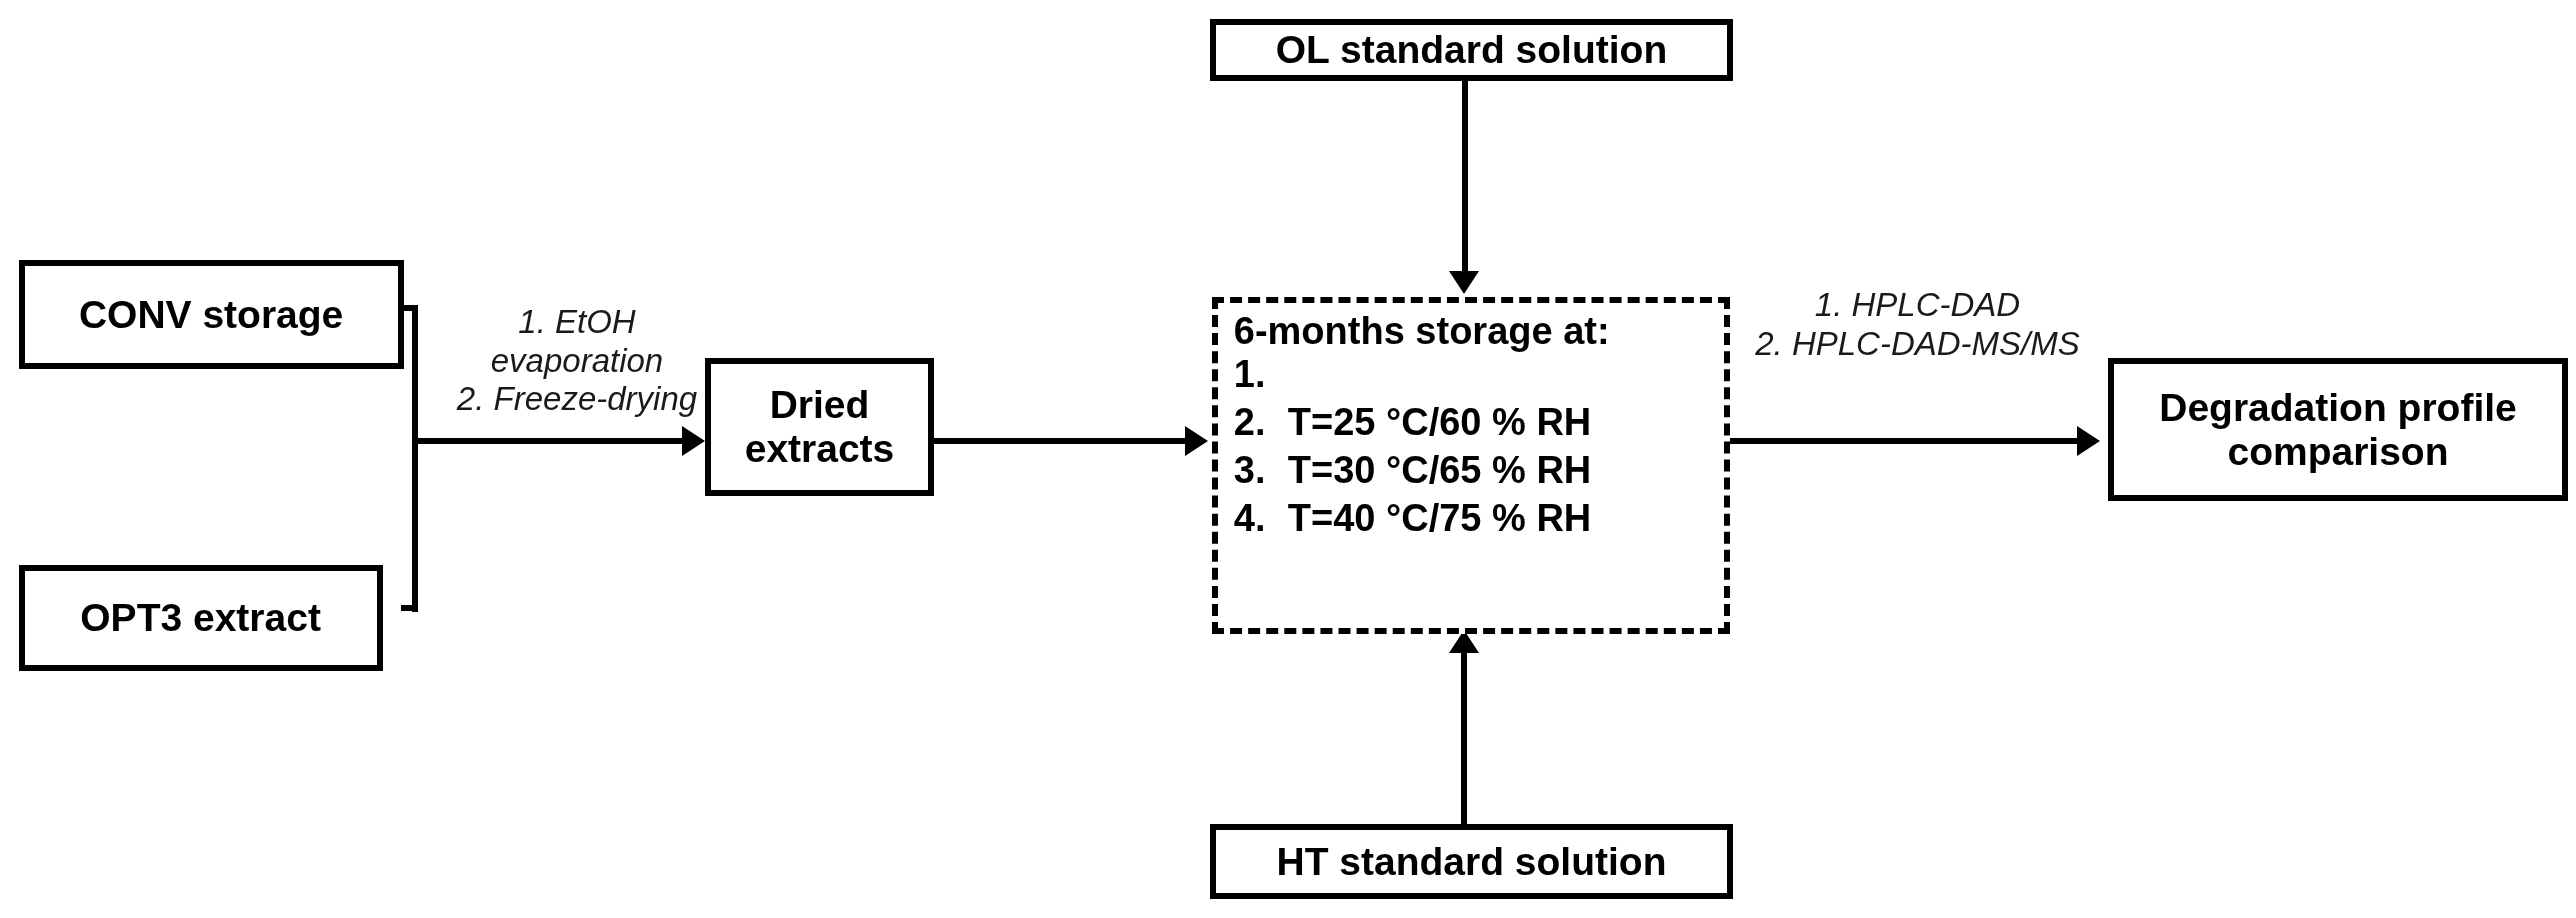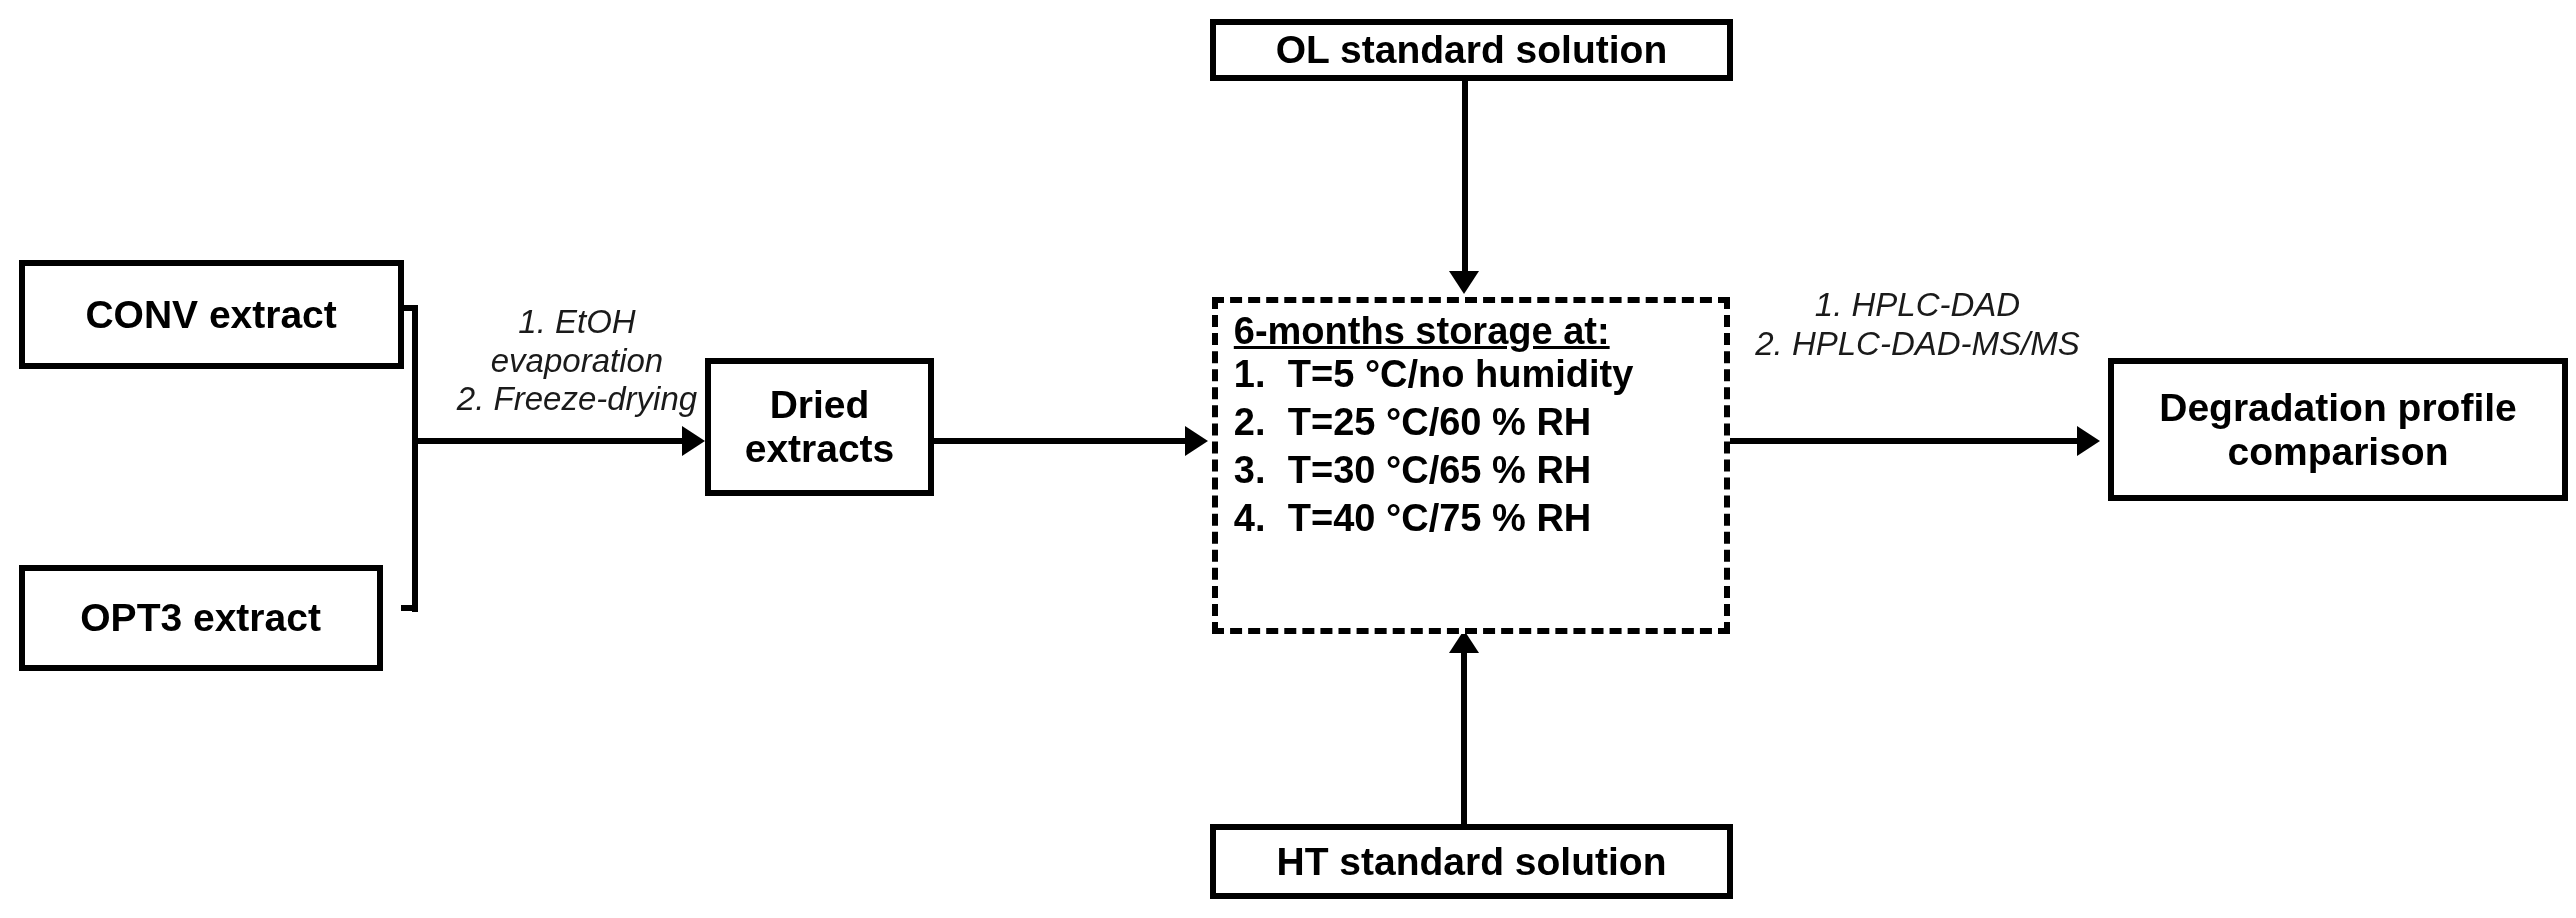--- a/index.html
+++ b/index.html
@@ -77,21 +77,20 @@
     border: 6.4px dashed #000000;
     z-index: 5;
     padding: 5.7px 0 0 15.8px;
   }
   #node-storage .storage-header {
     font-size: 38px;
     font-weight: bold;
     line-height: 1.0;
     margin: 2.9px 0 5.7px 0;
     white-space: nowrap;
-    text-decoration: underline;
   }
   #node-storage .storage-list {
     list-style: none;
     margin: 0;
     padding: 0;
   }
   #node-storage .storage-item {
     display: flex;
     align-items: baseline;
     font-size: 38px;
@@ -184,21 +183,21 @@
   
   #edge-final-h    { left: 1726px; top: 438px; width: 358px; }
   #edge-final-head { left: 2077px; top: 426px; }
 </style>
 </head>
 <body>
 
 <div id="canvas">
 
   <div class="node" id="node-conv">
-    <span class="node-text">CONV extract</span>
+    <span class="node-text">CONV storage</span>
   </div>
 
   <div class="node" id="node-opt3">
     <span class="node-text">OPT3 extract</span>
   </div>
 
   <div class="node" id="node-dried">
     <span class="node-text">Dried
 extracts</span>
   </div>
@@ -214,21 +213,20 @@
 
   <div class="node" id="node-ht">
     <span class="node-text">HT standard solution</span>
   </div>
 
   <div id="node-storage">
     <div class="storage-header">6-months storage at:</div>
     <ul class="storage-list">
       <li class="storage-item">
         <span class="storage-num">1.</span>
-        <span class="storage-label">T=5 °C/no humidity</span>
       </li>
       <li class="storage-item">
         <span class="storage-num">2.</span>
         <span class="storage-label">T=25 °C/60 % RH</span>
       </li>
       <li class="storage-item">
         <span class="storage-num">3.</span>
         <span class="storage-label">T=30 °C/65 % RH</span>
       </li>
       <li class="storage-item">

